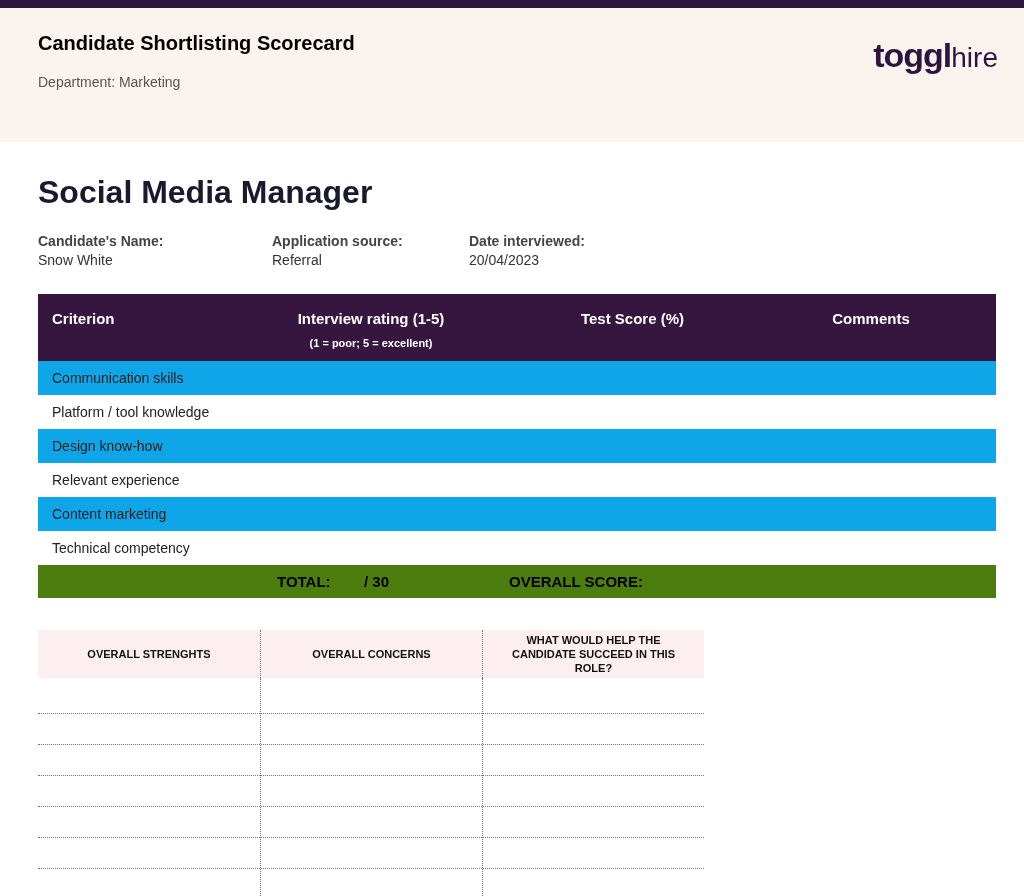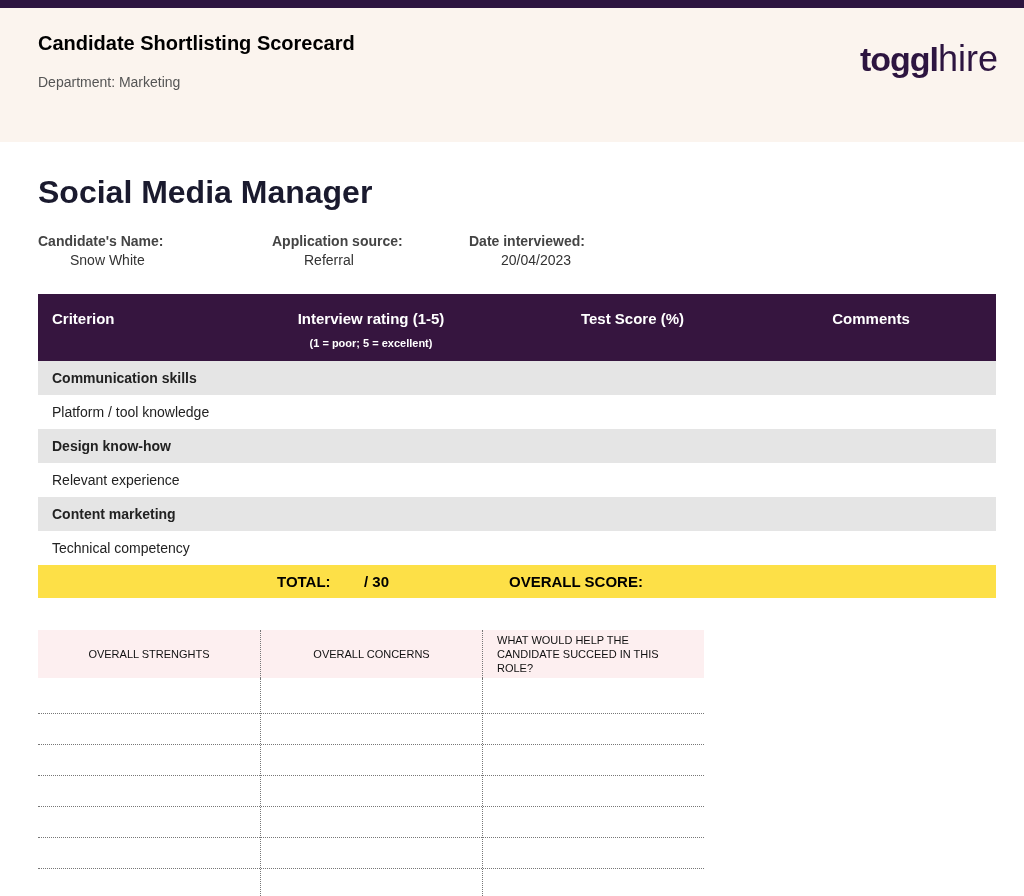--- a/index.html
+++ b/index.html
@@ -37,21 +37,21 @@
     align-items: baseline;
   }
   .logo-toggl {
     font-size: 34px;
     font-weight: 800;
     color: #2d1540;
     letter-spacing: -1px;
     line-height: 1;
   }
   .logo-hire {
-    font-size: 36px;
+    font-size: 28px;
     font-weight: 300;
     color: #2d1540;
     letter-spacing: 0px;
   }
   .content {
     padding: 32px 26px 0 38px;
   }
   .job-title {
     font-size: 32px;
     font-weight: 800;
@@ -69,21 +69,20 @@
   .meta-group.g2 { width: 200px; }
   .meta-label {
     font-size: 14px;
     font-weight: 700;
     color: #444;
   }
   .meta-value {
     font-size: 14px;
     color: #333;
     margin-top: 3px;
-    margin-left: 32px;
   }
 
   .scorecard {
     width: 958px;
   }
   .sc-head {
     background: #36153f;
     color: #fff;
     padding: 16px 18px 10px 14px;
     display: grid;
@@ -107,24 +106,24 @@
     font-weight: 600;
   }
   .sc-head-sub .col2 { text-align: center; }
   .sc-head-sub .col3 { text-align: center; }
 
   .sc-row {
     padding: 9px 14px;
     font-size: 14px;
     color: #222;
   }
-  .sc-row.alt { background: #e5e5e5; font-weight: bold; }
+  .sc-row.alt { background: #0ea5e9; }
 
   .sc-total {
-    background: #fde047;
+    background: #4d7c0f;
     padding: 8px 14px;
     display: grid;
     grid-template-columns: 225px 188px 335px auto;
     font-size: 15px;
     font-weight: 700;
     color: #000;
   }
   .sc-total .c2 { text-align: left; }
   .sc-total .c3 { text-align: left; padding-left: 44px; }
 
@@ -133,23 +132,23 @@
     width: 666px;
   }
   .notes-head {
     display: grid;
     grid-template-columns: 1fr 1fr 1fr;
     background: #fdeff0;
     height: 48px;
   }
   .notes-head > div {
     font-size: 11px;
-    font-weight: 400;
+    font-weight: 700;
     color: #111;
-    text-align: left;
+    text-align: center;
     display: flex;
     align-items: center;
     justify-content: center;
     padding: 0 14px;
     line-height: 1.3;
   }
   .notes-head > div + div {
     border-left: 1px dotted #777;
   }
   .notes-body {

